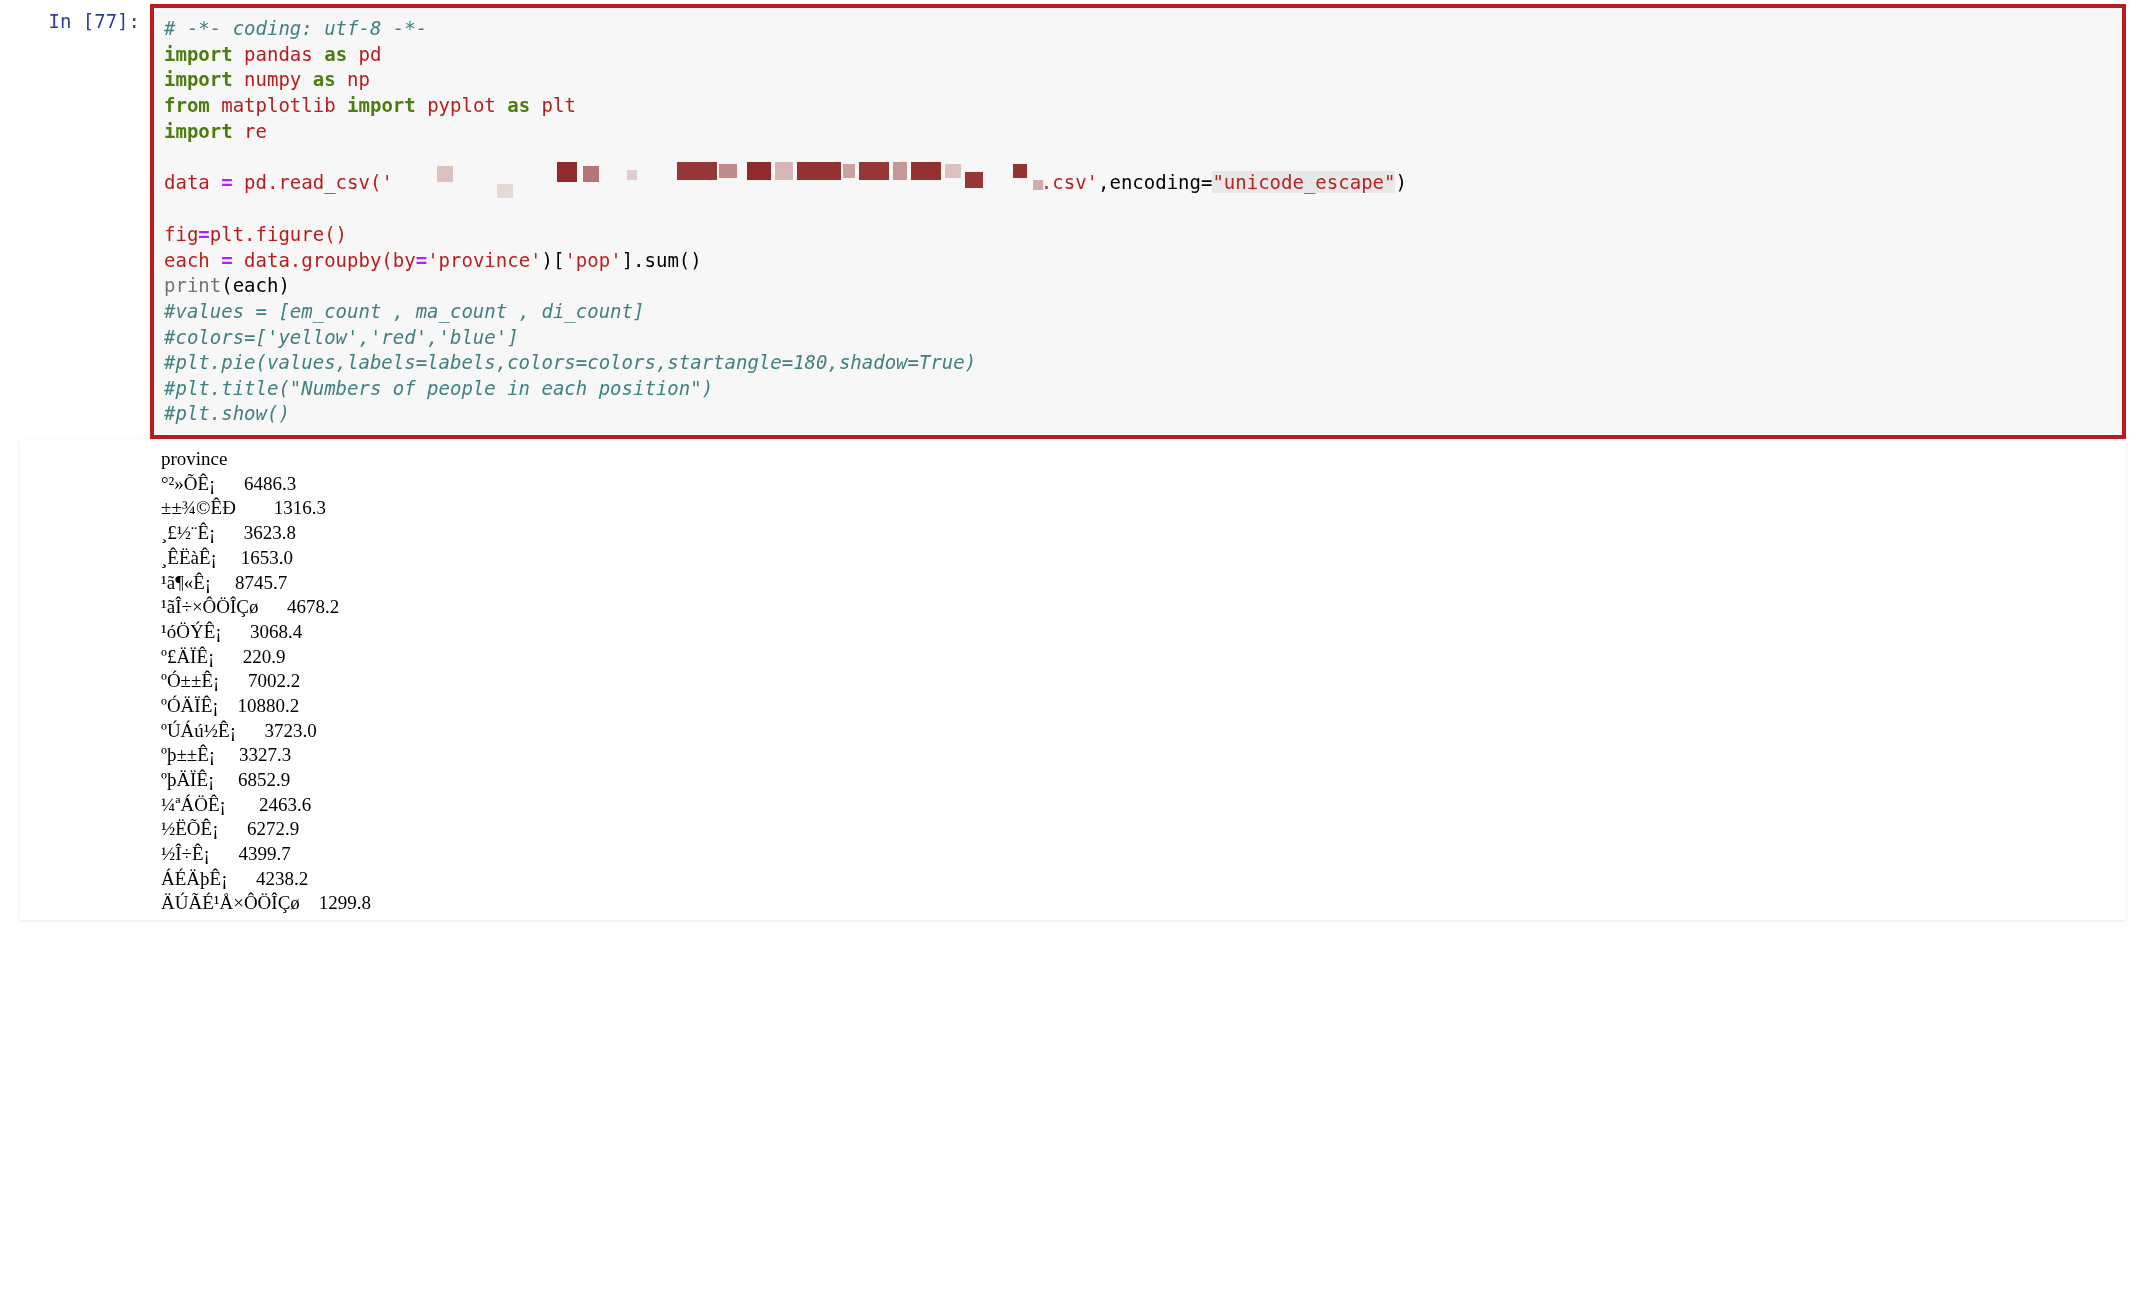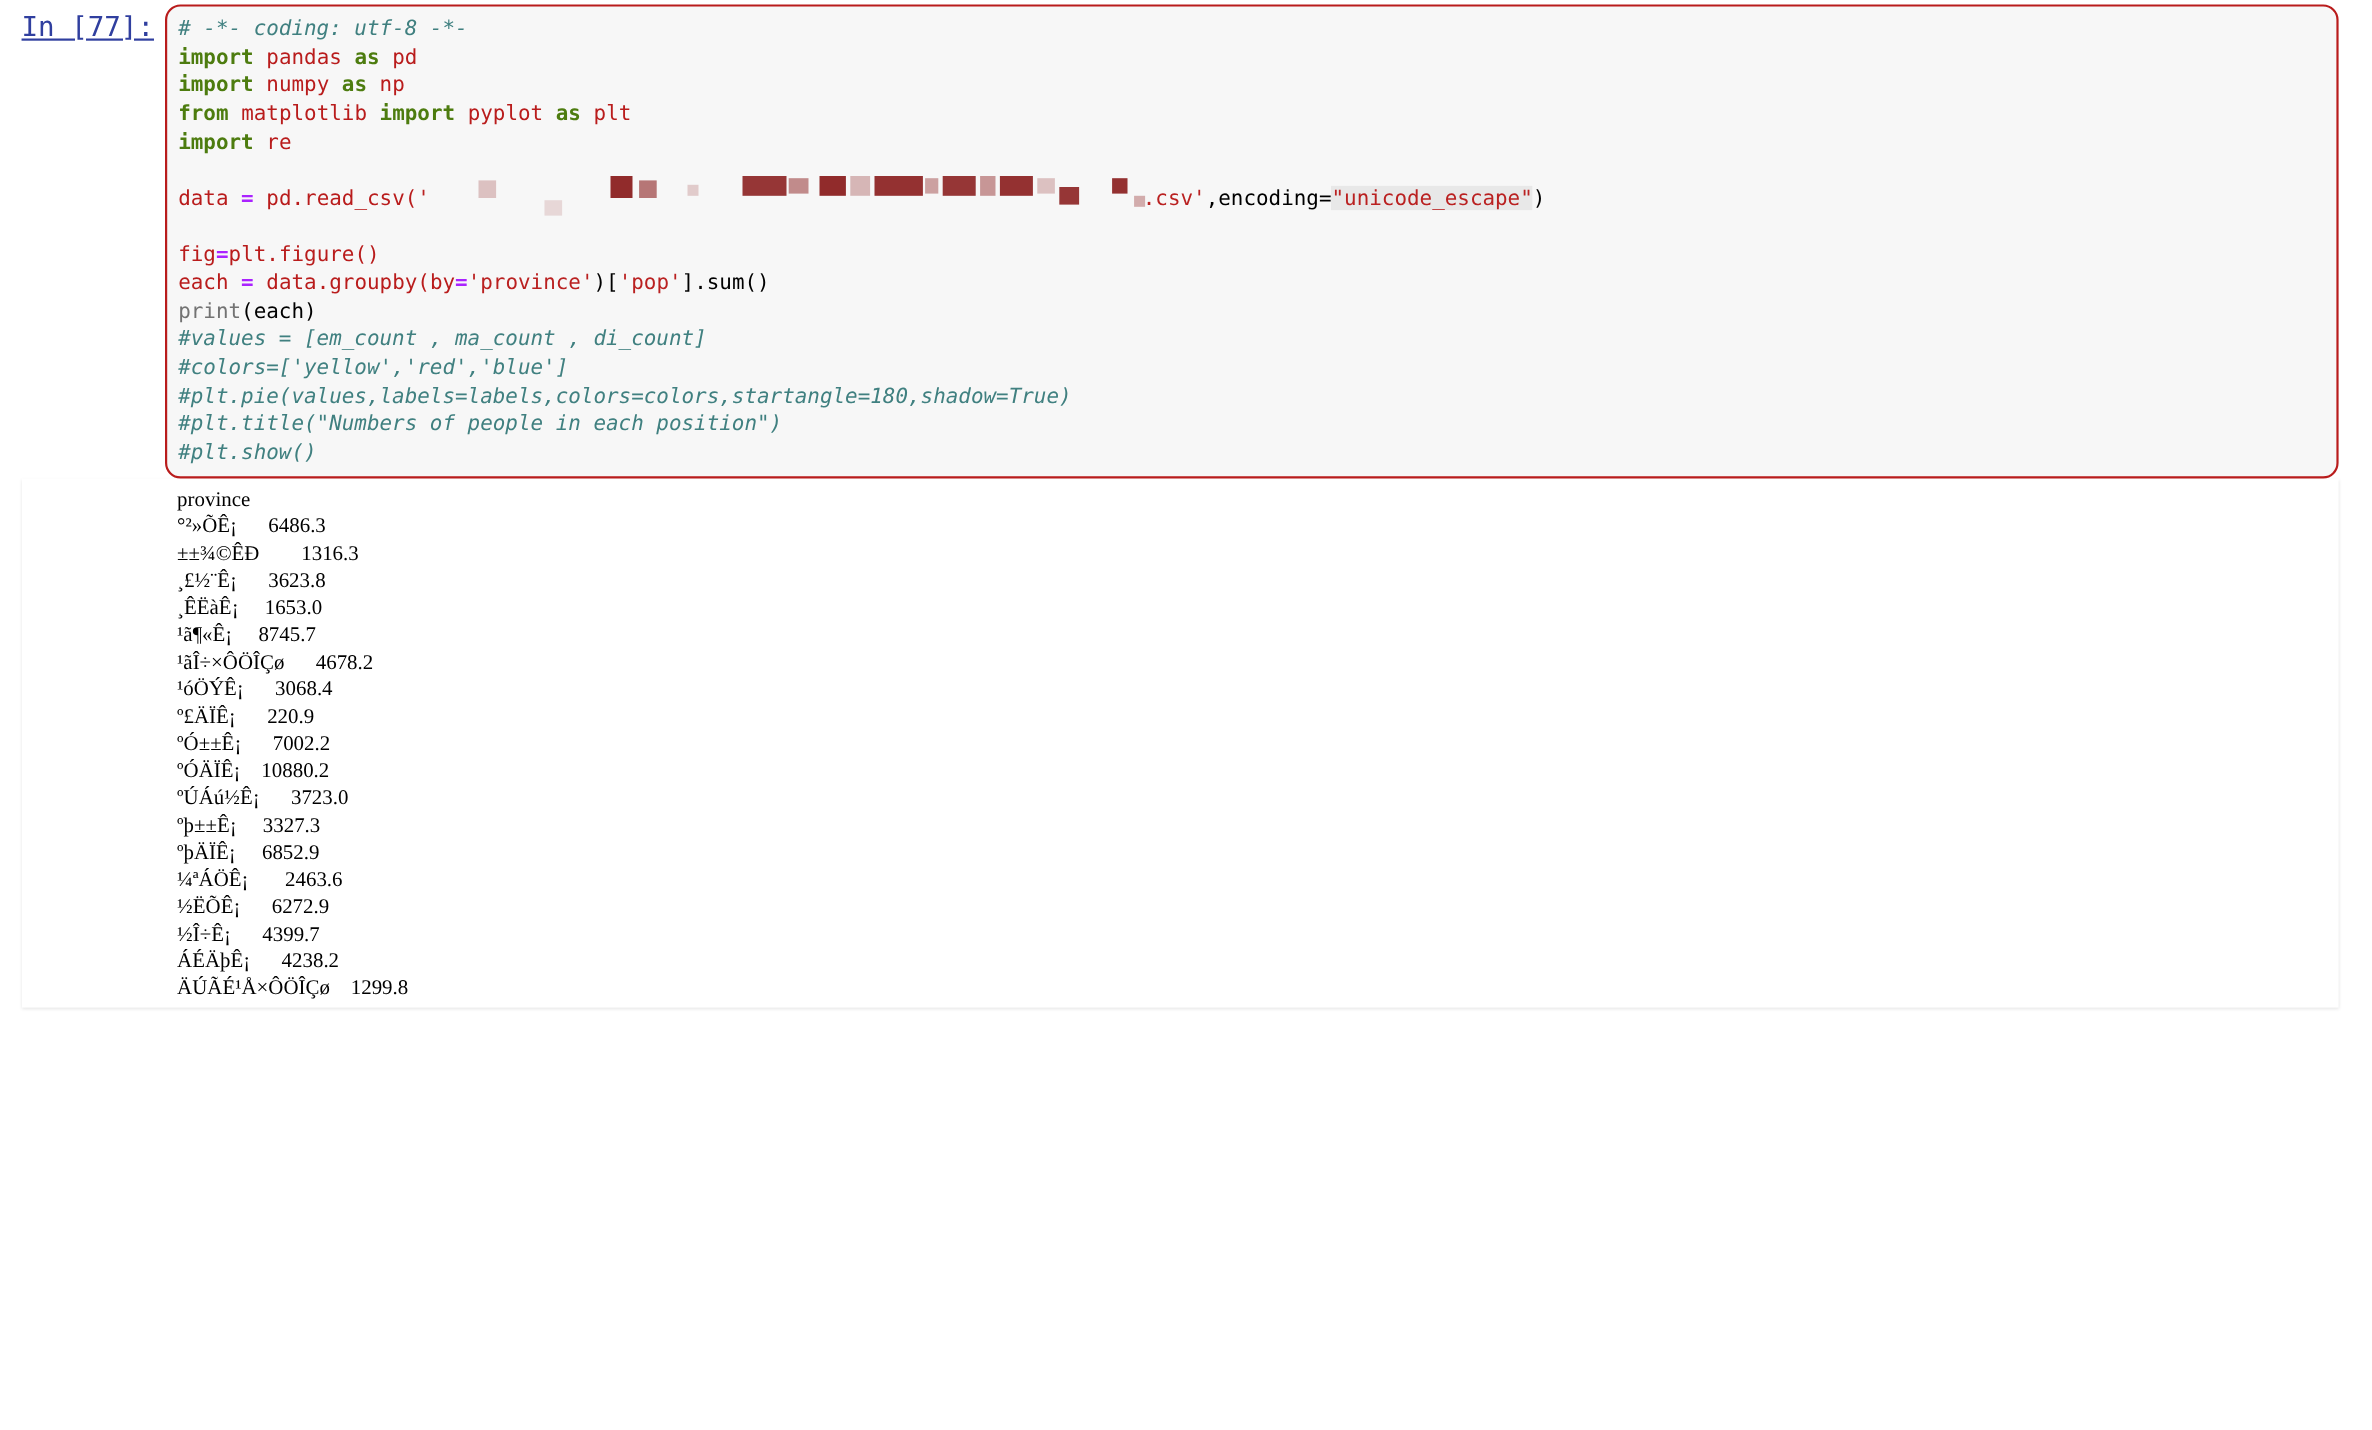--- a/index.html
+++ b/index.html
@@ -27,29 +27,28 @@
       width: 100%;
     }
     
     .prompt-area {
       width: 150px;
       flex-shrink: 0;
       text-align: right;
       padding: 10px 10px 0 13px;
       color: #303F9F;
       font-family: Menlo, Monaco, monospace;
-      font-size: 25px;
-      text-decoration: underline;
+      font-size: 19px;
     }
     
     .input-area {
       flex: 1;
       background: #f7f7f7;
-      border: 2px solid #b91c1c;
-      border-radius: 14px;
+      border: 4px solid #b91c1c;
+      border-radius: 0;
       padding: 8px 10px;
       margin-right: 30px;
       margin-top: 4px;
     }
     
     .code-line {
       font-family: Menlo, Monaco, Consolas, monospace;
       font-size: 19px;
       line-height: 1.35;
       white-space: pre;

